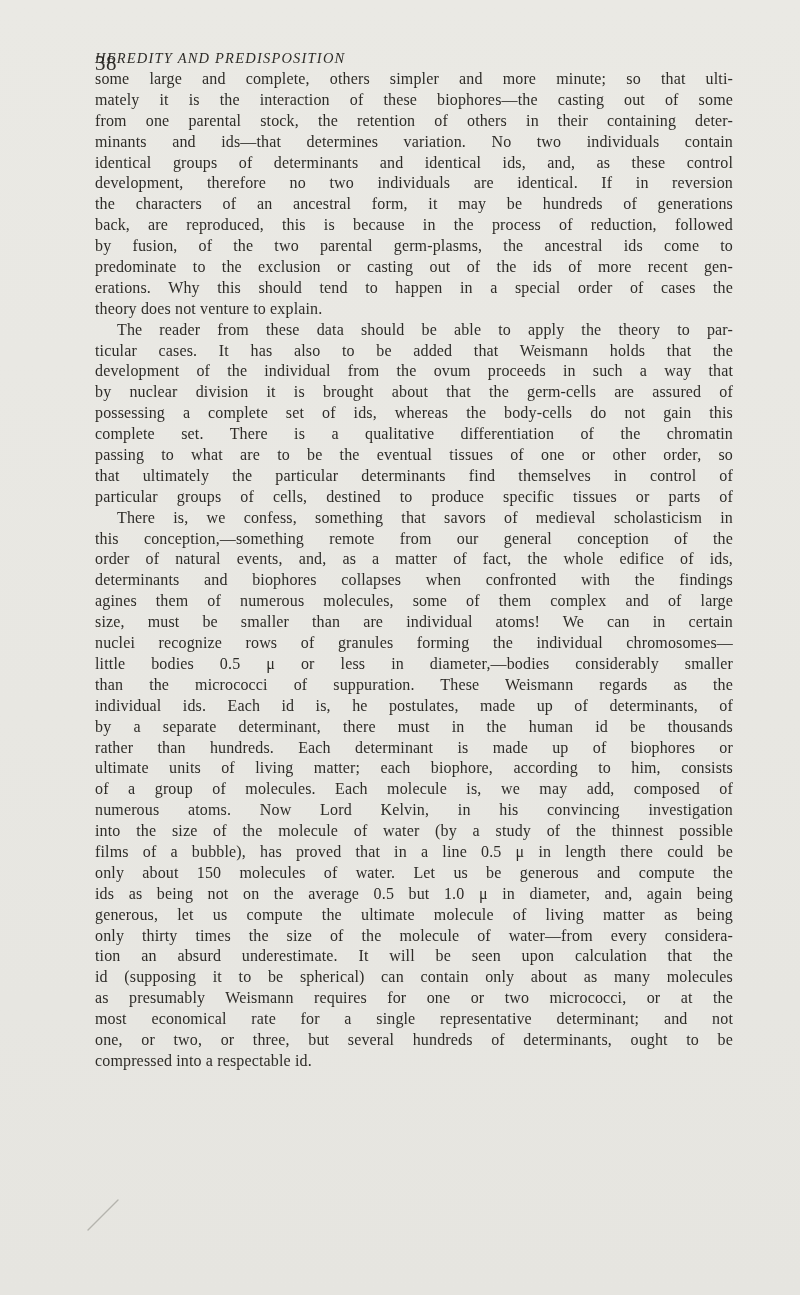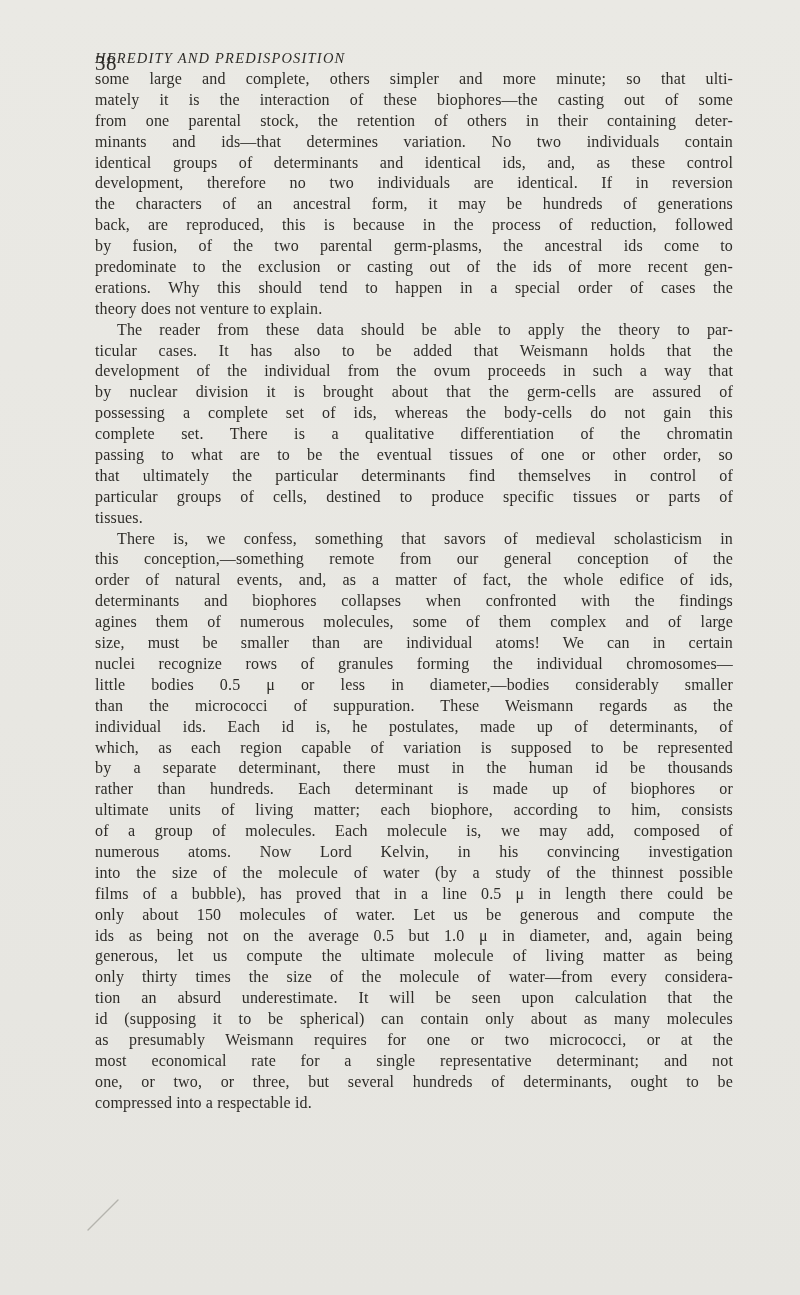--- a/index.html
+++ b/index.html
@@ -108,34 +108,32 @@
       <div class="paragraph">
         <div class="line line-indent">The reader from these data should be able to apply the theory to par-</div>
         <div class="line">ticular cases. It has also to be added that Weismann holds that the</div>
         <div class="line">development of the individual from the ovum proceeds in such a way that</div>
         <div class="line">by nuclear division it is brought about that the germ-cells are assured of</div>
         <div class="line">possessing a complete set of ids, whereas the body-cells do not gain this</div>
         <div class="line">complete set. There is a qualitative differentiation of the chromatin</div>
         <div class="line">passing to what are to be the eventual tissues of one or other order, so</div>
         <div class="line">that ultimately the particular determinants find themselves in control of</div>
         <div class="line">particular groups of cells, destined to produce specific tissues or parts of</div>
-        <div class="line line-last">tissues.</div>
       </div>
       <div class="paragraph">
         <div class="line line-indent">There is, we confess, something that savors of medieval scholasticism in</div>
         <div class="line">this conception,—something remote from our general conception of the</div>
         <div class="line">order of natural events, and, as a matter of fact, the whole edifice of ids,</div>
         <div class="line">determinants and biophores collapses when confronted with the findings</div>
         <div class="line">agines them of numerous molecules, some of them complex and of large</div>
         <div class="line">size, must be smaller than are individual atoms! We can in certain</div>
         <div class="line">nuclei recognize rows of granules forming the individual chromosomes—</div>
         <div class="line">little bodies 0.5 μ or less in diameter,—bodies considerably smaller</div>
         <div class="line">than the micrococci of suppuration. These Weismann regards as the</div>
         <div class="line">individual ids. Each id is, he postulates, made up of determinants, of</div>
-        <div class="line">which, as each region capable of variation is supposed to be represented</div>
         <div class="line">by a separate determinant, there must in the human id be thousands</div>
         <div class="line">rather than hundreds. Each determinant is made up of biophores or</div>
         <div class="line">ultimate units of living matter; each biophore, according to him, consists</div>
         <div class="line">of a group of molecules. Each molecule is, we may add, composed of</div>
         <div class="line">numerous atoms. Now Lord Kelvin, in his convincing investigation</div>
         <div class="line">into the size of the molecule of water (by a study of the thinnest possible</div>
         <div class="line">films of a bubble), has proved that in a line 0.5 μ in length there could be</div>
         <div class="line">only about 150 molecules of water. Let us be generous and compute the</div>
         <div class="line">ids as being not on the average 0.5 but 1.0 μ in diameter, and, again being</div>
         <div class="line">generous, let us compute the ultimate molecule of living matter as being</div>

